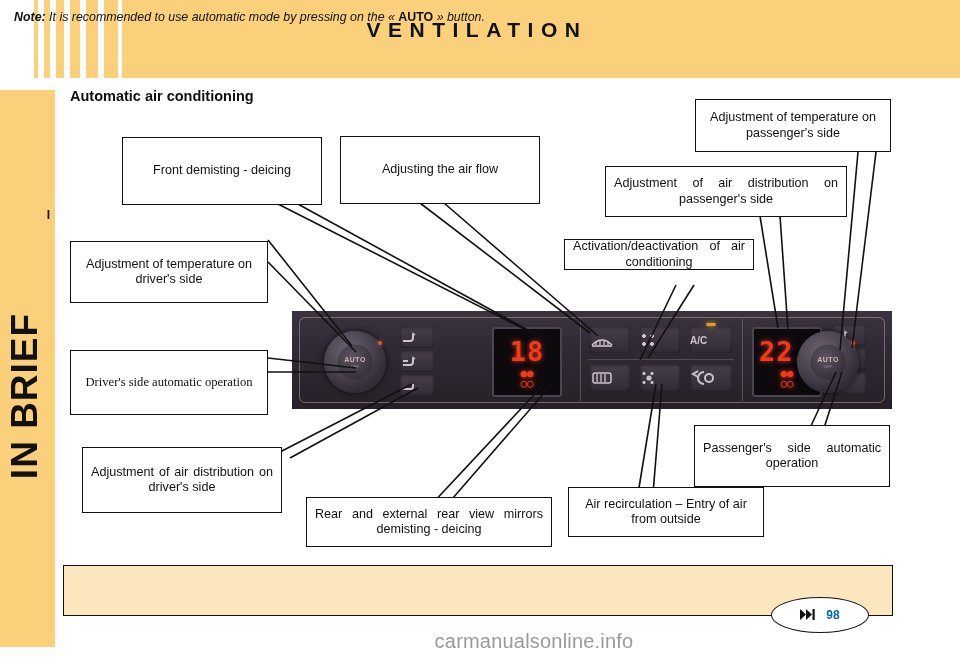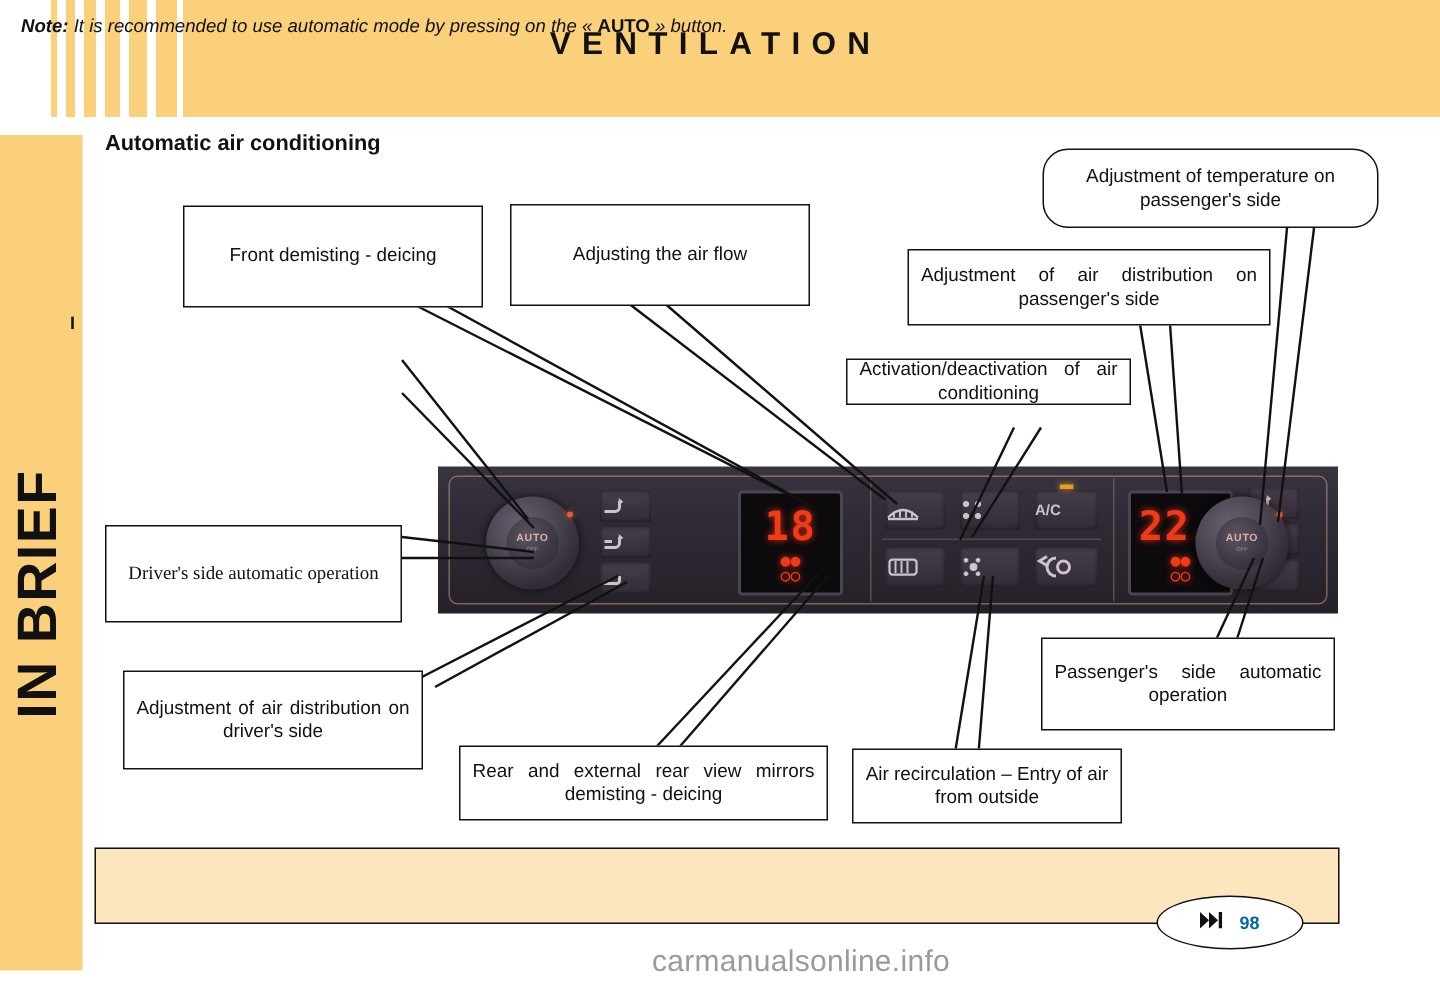--- a/index.html
+++ b/index.html
@@ -462,46 +462,49 @@
   </div>
 
   <div class="callout" style="left:122px; top:137px; width:200px; height:68px;">
     <span>Front demisting - deicing</span>
   </div>
 
   <div class="callout" style="left:340px; top:136px; width:200px; height:68px;">
     <span>Adjusting the air flow</span>
   </div>
 
-  <div class="callout" style="left:695px; top:99px; width:224px; height:53px;border-radius:17px;">
+  <div class="callout" style="left:695px; top:99px; width:196px; height:53px;">
     <span>Adjustment of temperature on passenger's side</span>
   </div>
 
   <div class="callout justify" style="left:605px; top:166px; width:242px; height:51px;">
     <span>Adjustment of air distribution on passenger's side</span>
   </div>
 
   <div class="callout justify" style="left:564px; top:239px; width:190px; height:31px;">
     <span>Activation/deactivation of air conditioning</span>
   </div>
 
+  <div class="callout" style="left:70px; top:241px; width:198px; height:62px;">
+    <span>Adjustment of temperature on driver's side</span>
+  </div>
 
   <div class="callout justify" style="left:70px; top:350px; width:198px; height:65px;font-family:Liberation Serif, serif;">
     <span>Driver's side automatic operation</span>
   </div>
 
   <div class="callout justify" style="left:82px; top:447px; width:200px; height:66px;">
     <span>Adjustment of air distribution on driver's side</span>
   </div>
 
   <div class="callout justify" style="left:306px; top:497px; width:246px; height:50px;">
     <span>Rear and external rear view mirrors demisting - deicing</span>
   </div>
 
-  <div class="callout" style="left:568px; top:499px; width:180px; height:50px;">
+  <div class="callout" style="left:568px; top:487px; width:196px; height:50px;">
     <span>Air recirculation – Entry of air from outside</span>
   </div>
 
   <div class="callout justify" style="left:694px; top:425px; width:196px; height:62px;justify-content:flex-end;">
     <span>Passenger's side automatic operation</span>
   </div>
 
   <div class="note-box"></div>
   <div class="note-text">
     <b>Note:</b><span> It is recommended to use automatic mode by pressing on the « </span><span class="note-auto">AUTO</span><span> » button.</span>

